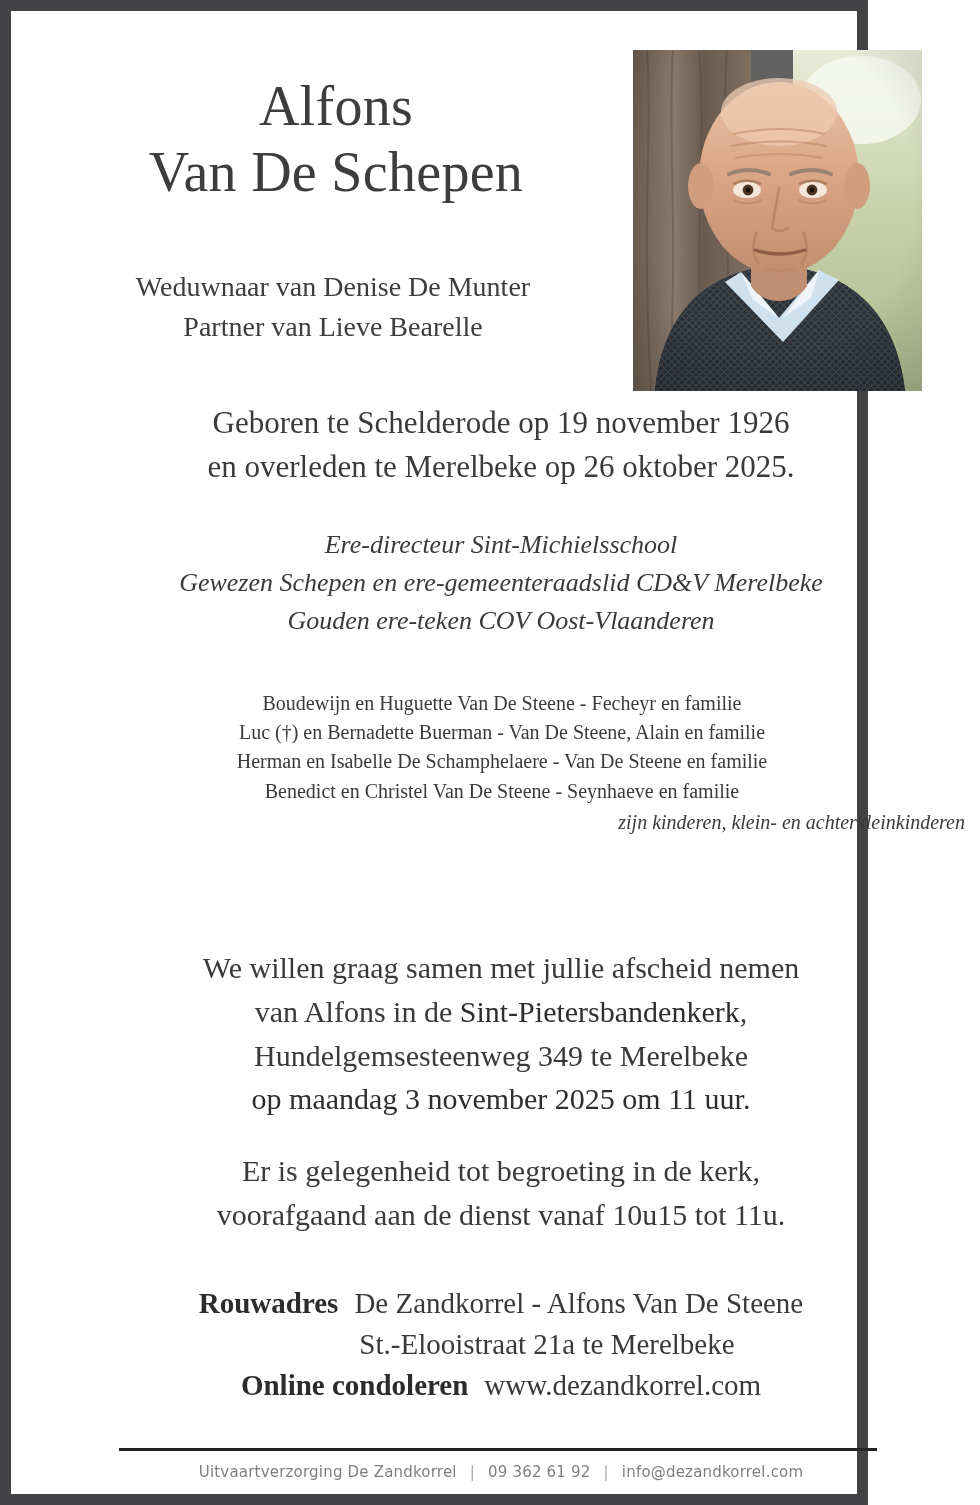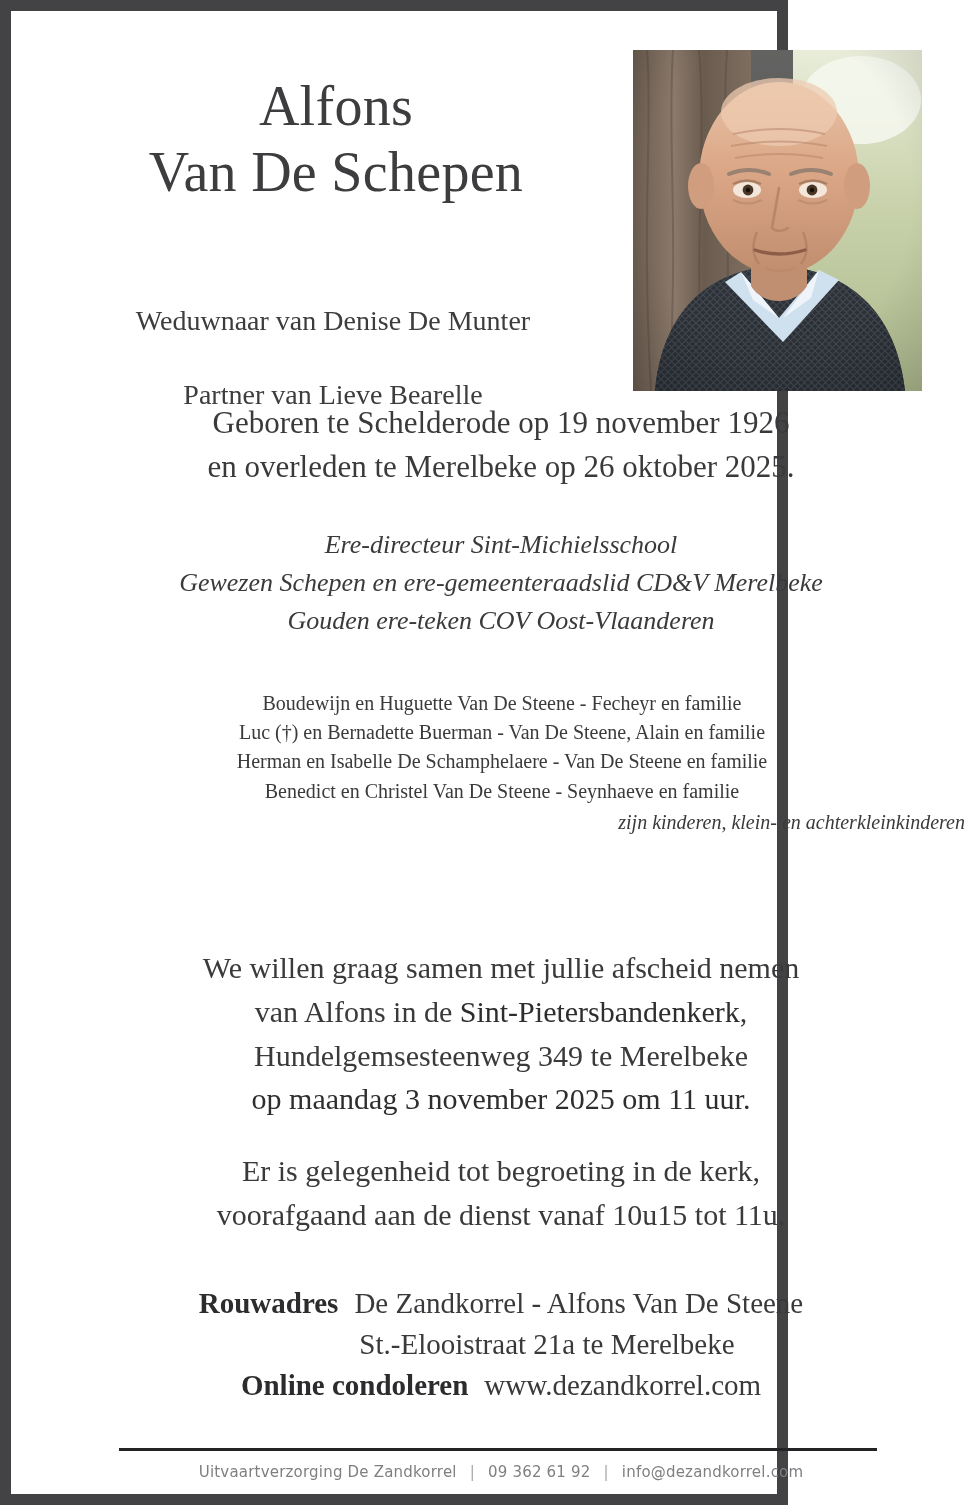--- a/index.html
+++ b/index.html
@@ -10,21 +10,21 @@
   body {
     width: 980px;
     height: 1505px;
     overflow: hidden;
     font-family: "Liberation Serif", "DejaVu Serif", serif;
   }
 
   .card {
     position: relative;
     box-sizing: border-box;
-    width: 788px;
+    width: 868px;
     height: 1505px;
     background: #ffffff;
     border: 11px solid #434345;
     outline: 1px solid #b9b9bb;
     outline-offset: -12px;
   }
 
   .inner {
     position: relative;
     width: 100%;
@@ -66,21 +66,21 @@
   .relations {
     position: absolute;
     left: 26px;
     top: 256px;
     width: 592px;
     text-align: center;
     color: #3d3d3f;
     font-size: 28px;
     line-height: 1.42;
   }
-  .relations div { display: block; margin-top: 34px; }
+  .relations div { display: block; }
 
   
   .cond {
     font-family: "Liberation Serif", "DejaVu Serif", serif;
     transform-origin: center top;
   }
 
   .born-block {
     position: absolute;
     left: 40px;

